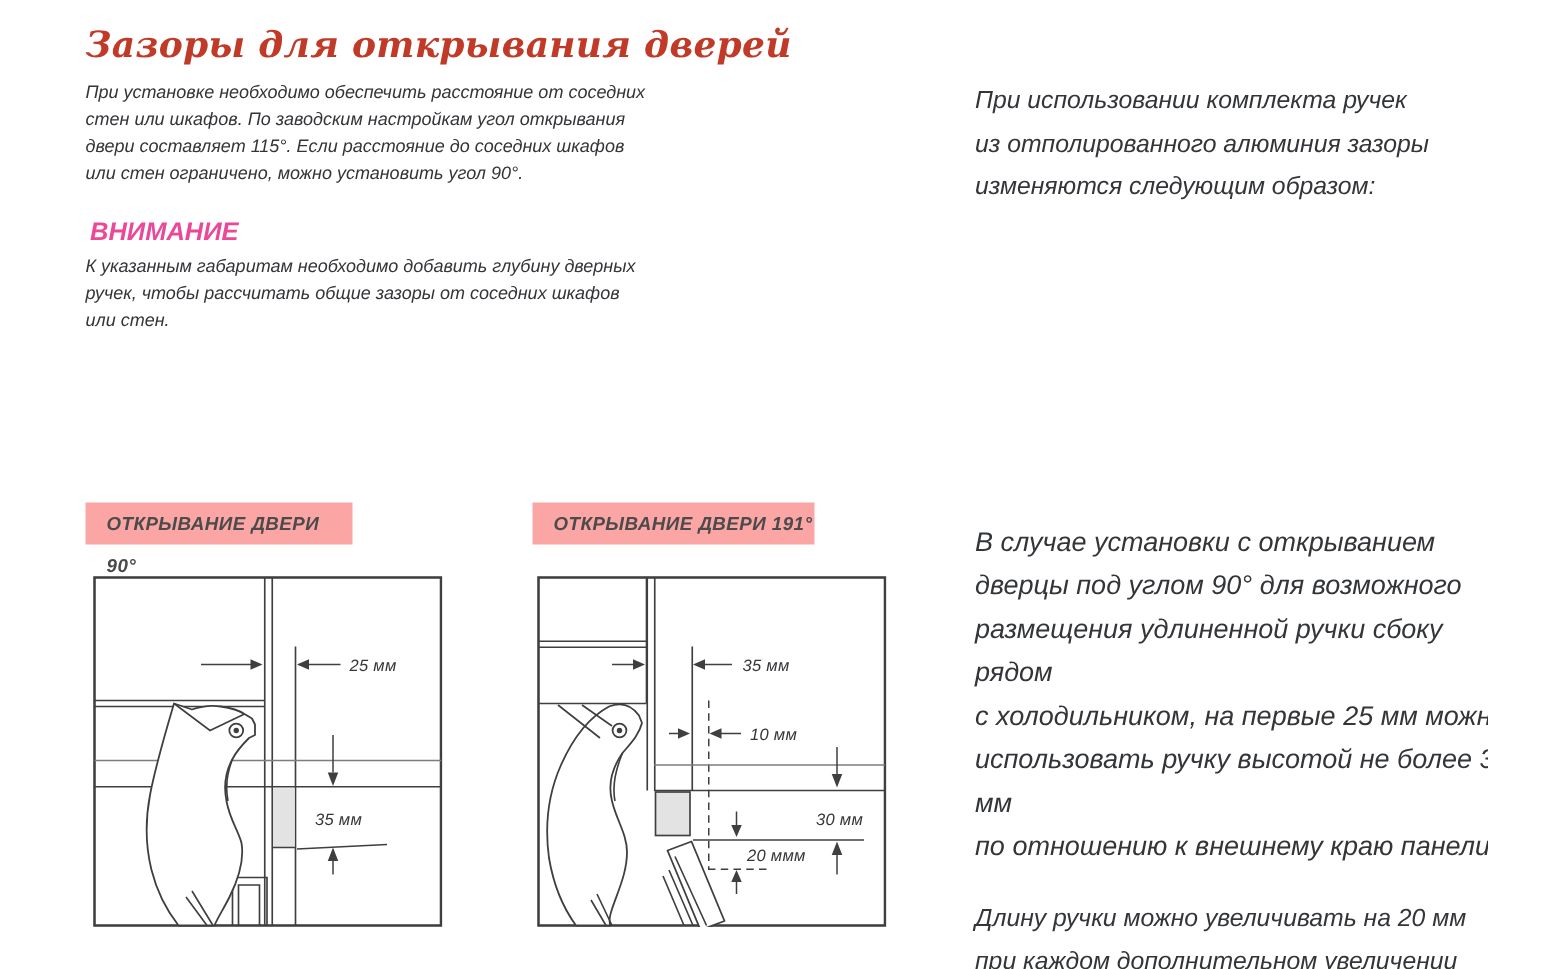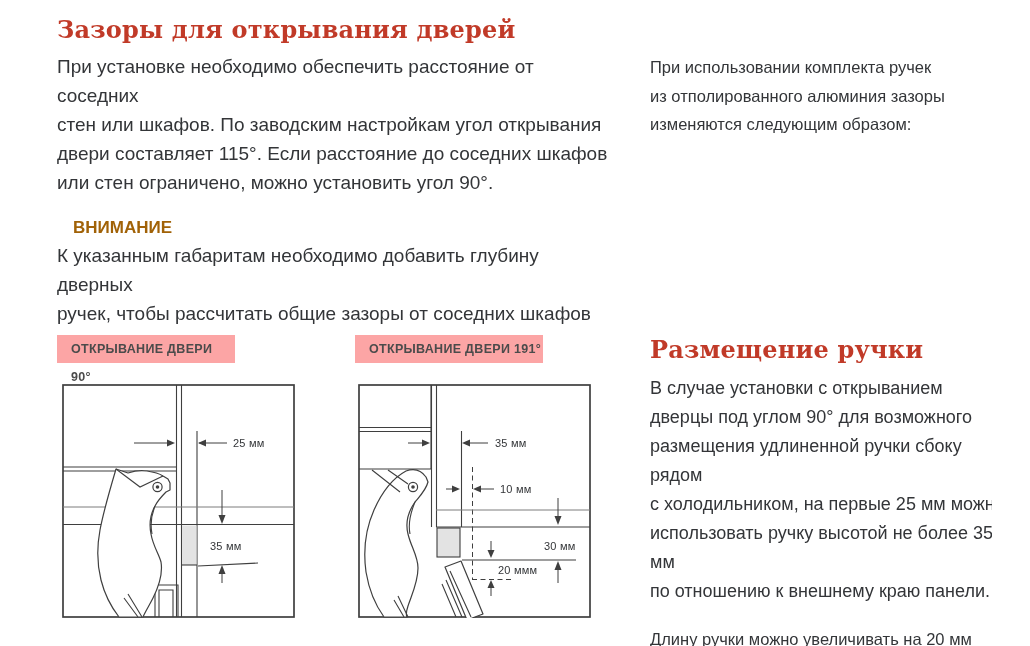--- a/index.html
+++ b/index.html
@@ -1,24 +1,24 @@
 <!DOCTYPE html>
 <html><head>
 <meta charset="utf-8">
 <style>
   html,body{margin:0;padding:0;background:#fff;}
   .page{position:relative;width:992px;height:646px;background:#ffffff;overflow:hidden;
-        font-family:"Liberation Sans",sans-serif;color:#333538;}
+        font-family:"Liberation Sans",sans-serif;color:#333538;font-style:italic;}
   .serif-head{font-family:"DejaVu Serif","Liberation Serif",serif;font-weight:700;
         color:#c13a28;font-size:24px;line-height:27px;letter-spacing:.2px;margin:0;}
   
   .left-col{position:absolute;left:57px;top:16px;width:560px;}
-  .body-text{font-size:19px;line-height:29px;white-space:pre-line;margin:0;}
+  .body-text{font-size:12px;line-height:18px;white-space:pre-line;margin:0;}
   .left-col .intro{margin-top:9px;}
-  .warn-title{font-size:17px;font-weight:700;margin:21px 0 3px 16px;color:#a16207;}
+  .warn-title{font-size:17px;font-weight:700;margin:21px 0 3px 3px;color:#ec4899;}
   
   .bar{position:absolute;top:335px;height:28px;background:#fca5a5;color:#4b4b4b;
        font-size:12.5px;font-weight:700;letter-spacing:.3px;line-height:28px;
        padding-left:14px;box-sizing:border-box;}
   .bar1{left:57px;width:178px;}
   .bar2{left:355px;width:188px;}
   
   .diag{position:absolute;top:384px;width:233px;height:234px;}
   .diag1{left:62px;}
   .diag2{left:358px;}
@@ -163,21 +163,20 @@
     </g>
   </svg>
 
   <section class="right-top">
     <p class="body-text">При использовании комплекта ручек
 из отполированного алюминия зазоры
 изменяются следующим образом:</p>
   </section>
 
   <section class="right-bottom">
-    <h1 class="serif-head">Размещение ручки</h1>
     <p class="body-text p1">В случае установки с открыванием
 дверцы под углом 90° для возможного
 размещения удлиненной ручки сбоку рядом
 с холодильником, на первые 25 мм можно
 использовать ручку высотой не более 35 мм
 по отношению к внешнему краю панели.</p>
     <p class="body-text p2">Длину ручки можно увеличивать на 20 мм
 при каждом дополнительном увеличении
 расстояния от ниши на 10 мм.</p>
   </section>

